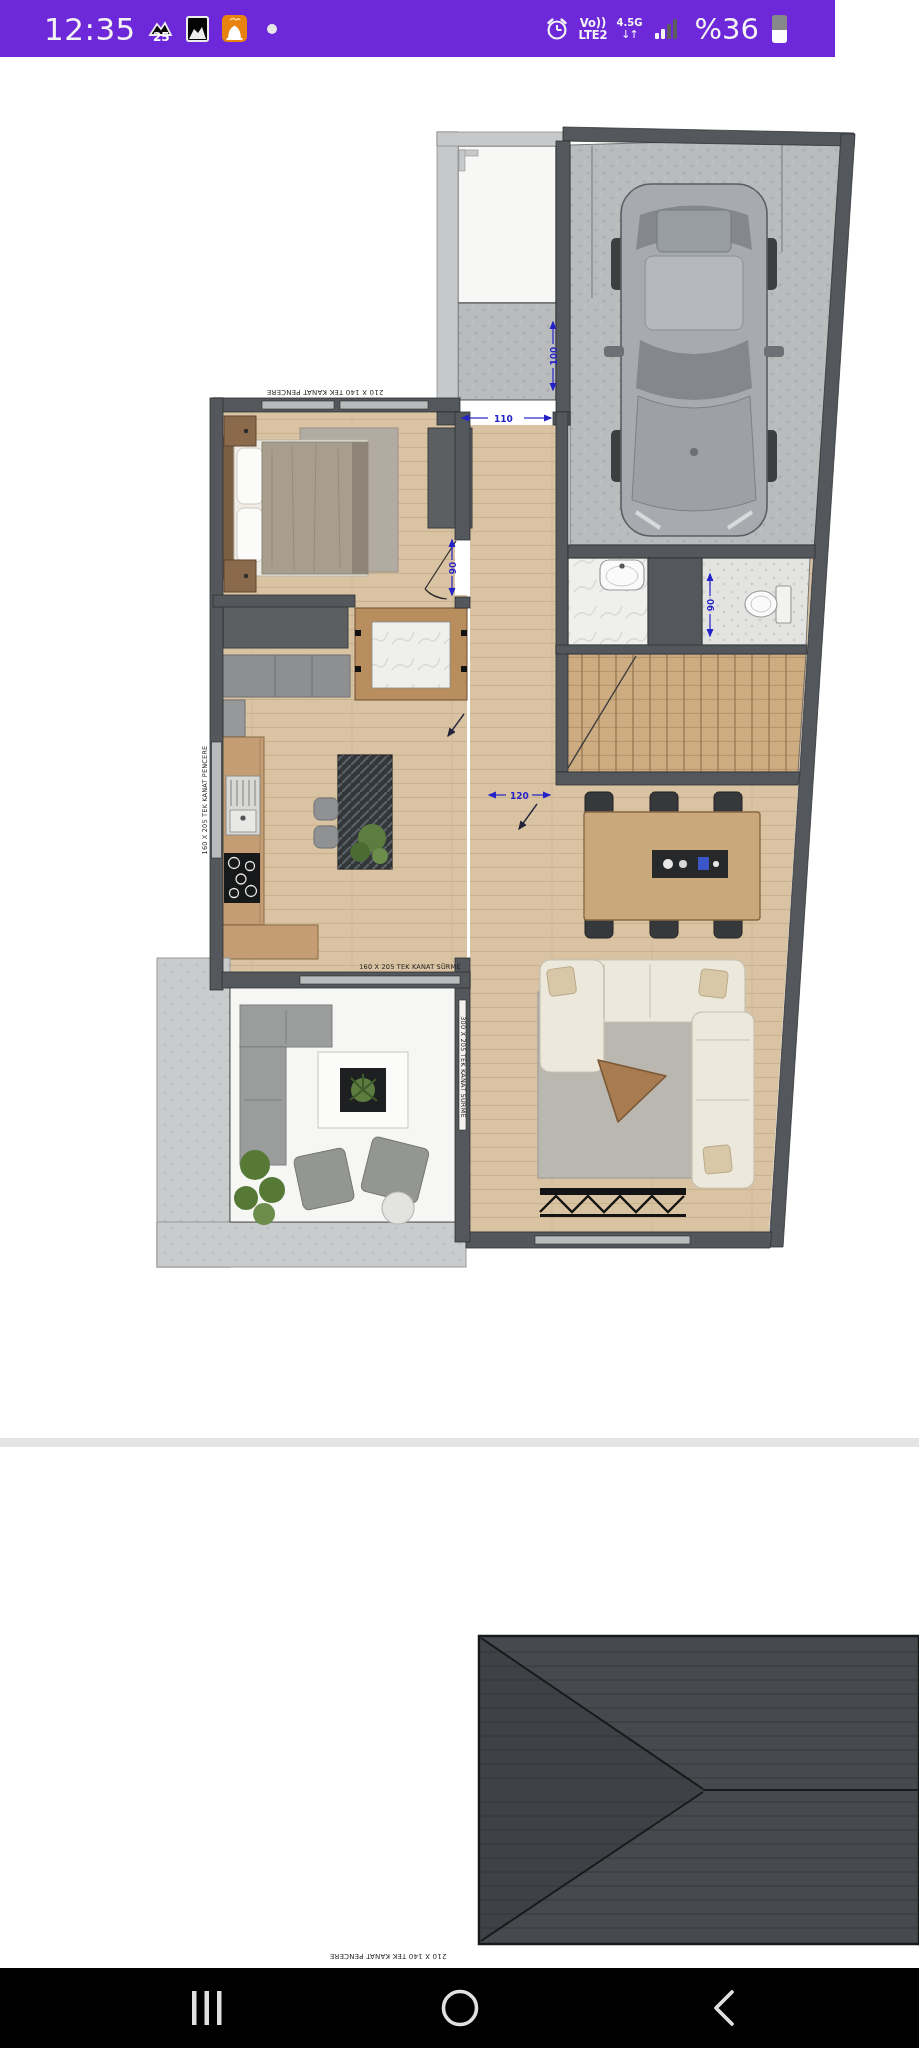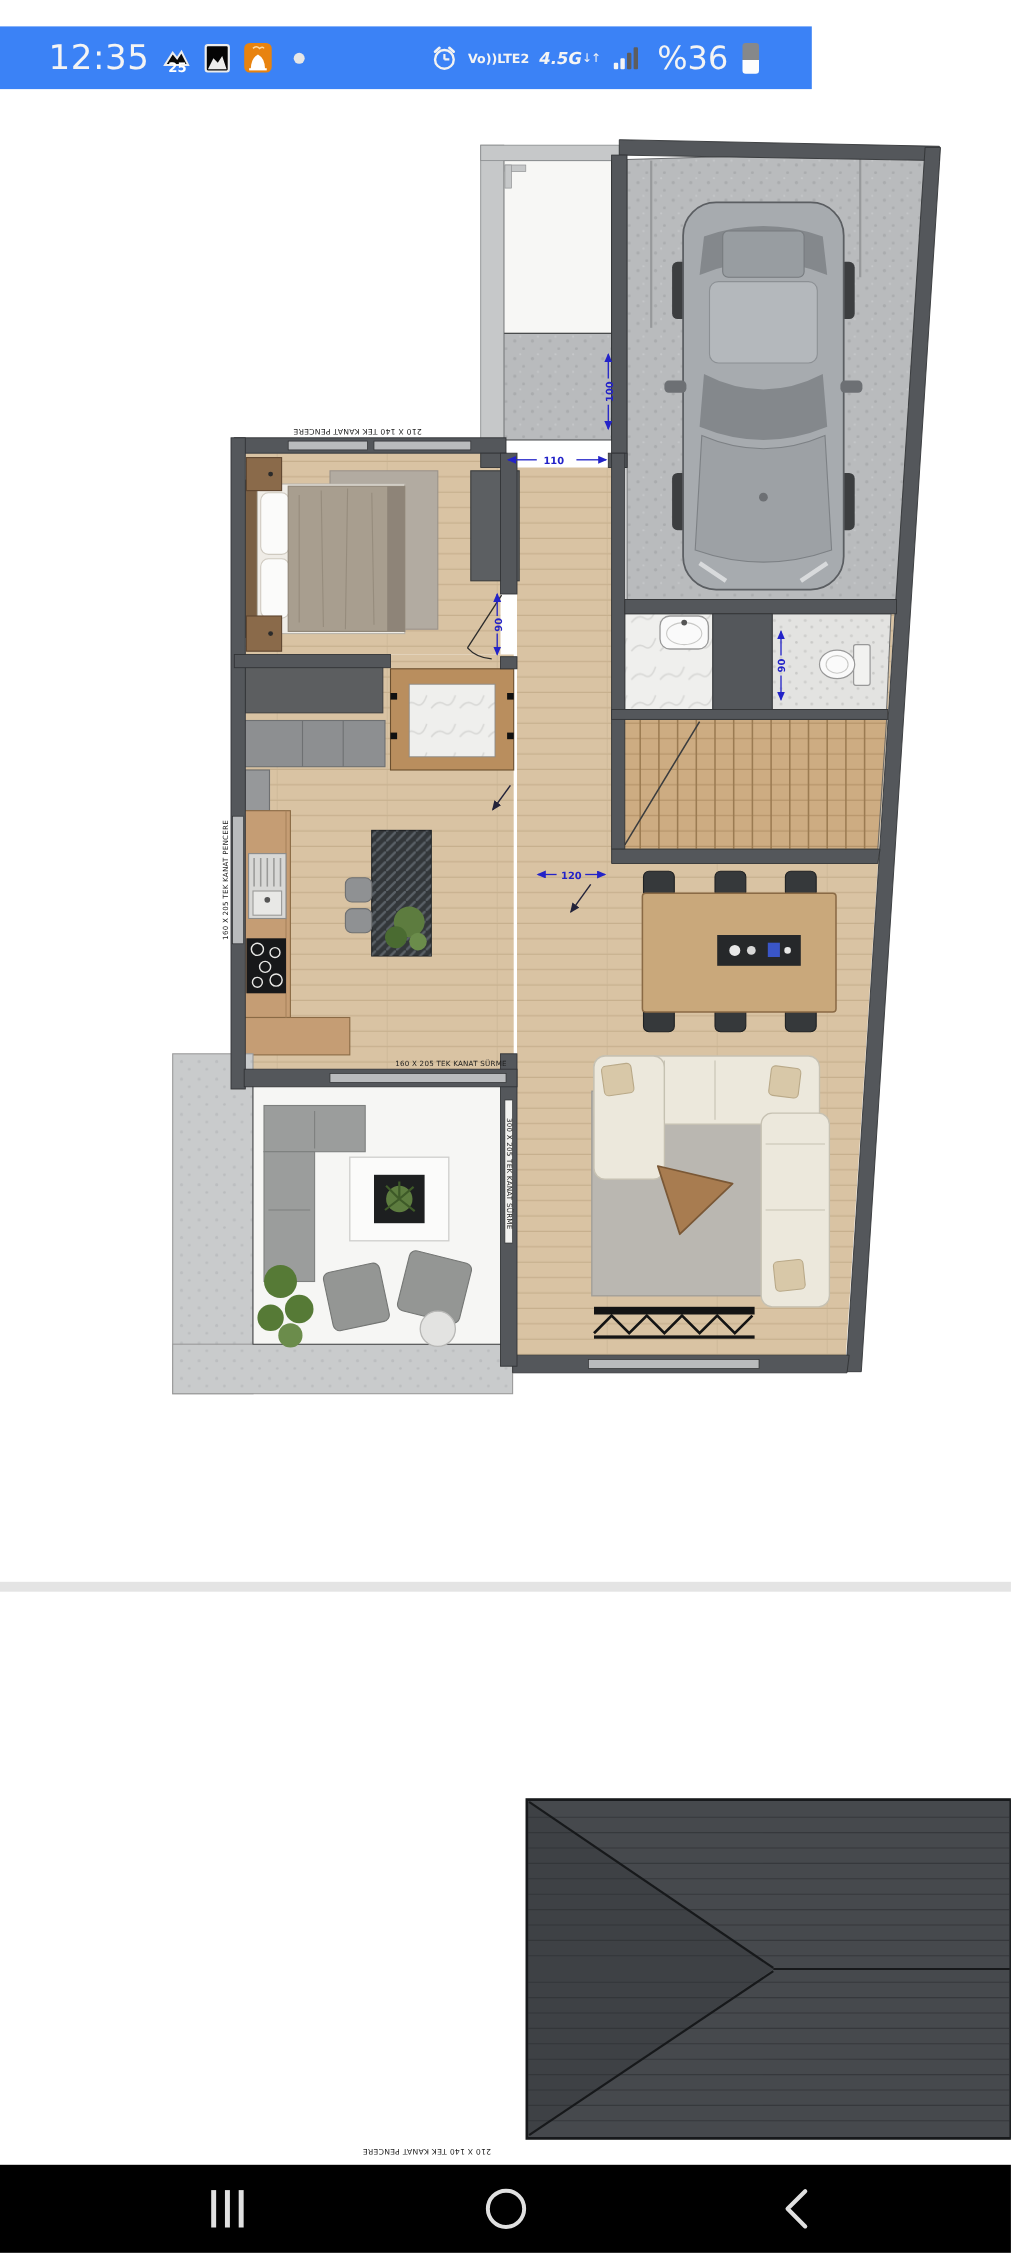--- a/index.html
+++ b/index.html
@@ -1,29 +1,29 @@
 <!DOCTYPE html>
 <html><head>
 <meta charset="utf-8">
 <style>
   html,body{margin:0;padding:0;}
   body{width:919px;height:2048px;background:#fff;position:relative;overflow:hidden;
        font-family:"DejaVu Sans",sans-serif;}
   
-  .statusbar{position:absolute;top:0;left:0;width:738px;height:57px;background:#3b82f6;
+  .statusbar{position:absolute;top:0;left:0;width:835px;height:57px;background:#6d28d9;
     display:flex;align-items:center;justify-content:space-between;z-index:5;
-    padding:0 48px 0 44px;box-sizing:border-box;color:#f4f4f4;margin-top:24px;}
+    padding:0 48px 0 44px;box-sizing:border-box;color:#f4f4f4;}
   .sb-left{display:flex;align-items:center;gap:11px;}
   .sb-time{font-size:31px;letter-spacing:.5px;}
   .sb-ico{display:flex;align-items:flex-start;justify-content:center;}
   .sb-dot{width:10px;height:10px;border-radius:50%;background:#e6e6e6;margin-left:8px;}
   .sb-right{display:flex;align-items:center;gap:9px;}
-  .sb-col{display:flex;flex-direction:row;align-items:center;line-height:12px;}
+  .sb-col{display:flex;flex-direction:column;align-items:center;line-height:12px;}
   .sb-small{font-size:11.5px;font-weight:bold;}
-  .sb-net{font-size:15px;font-weight:bold;font-style:italic;}
+  .sb-net{font-size:10px;font-weight:bold;}
   .sb-arrows{font-size:11px;letter-spacing:-1px;}
   .bars{display:flex;align-items:flex-end;gap:2px;height:20px;margin:0 3px;}
   .bars span{width:4px;border-radius:1px;display:block;}
   .pct{font-size:29px;margin-left:6px;}
   .batt{width:15px;height:28px;border-radius:3px;margin-left:4px;
         background:linear-gradient(to top,#fdfdfd 45%,#86888a 45%);}
   
   .navbar{position:absolute;left:0;top:1968px;width:919px;height:80px;background:#000;z-index:5;}
   .nav-btn{position:absolute;top:0;height:80px;display:flex;align-items:center;justify-content:center;}
   .nav-recents{left:162px;width:90px;}

